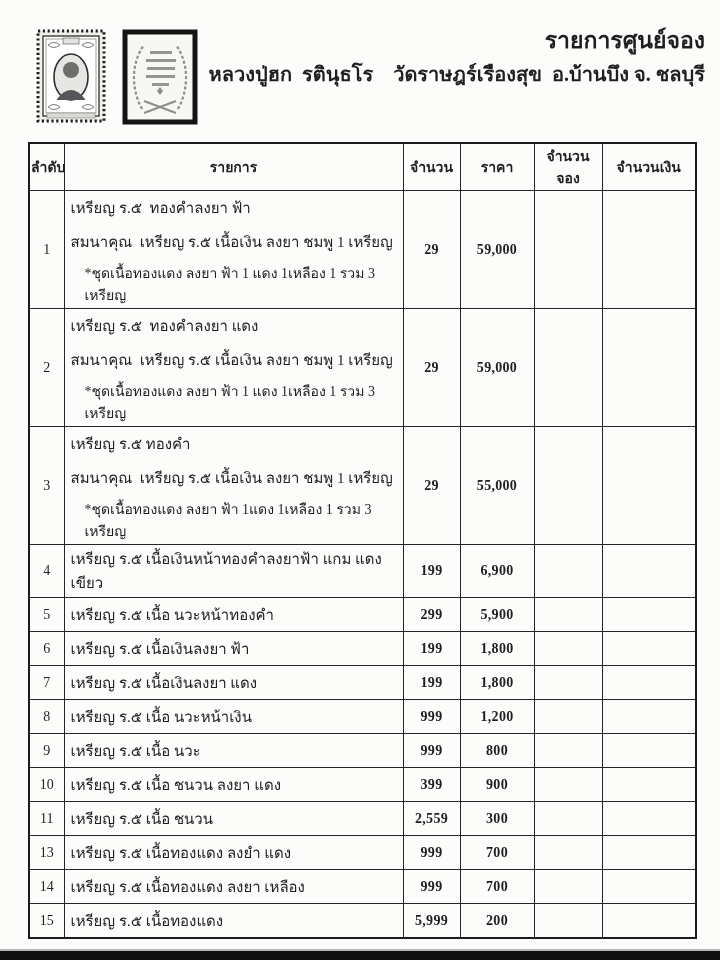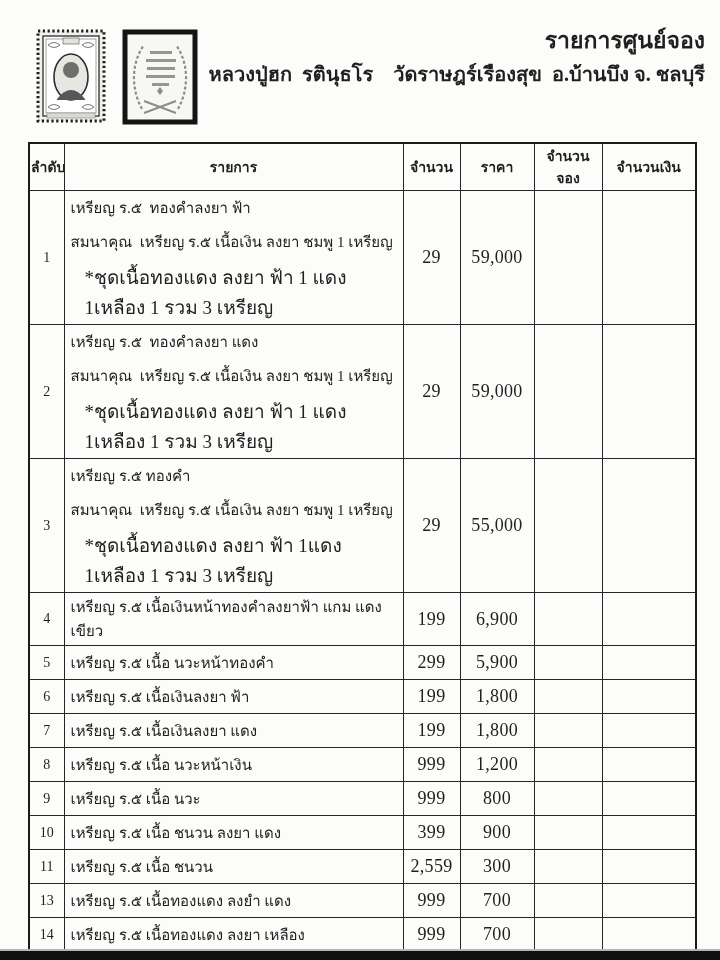--- a/index.html
+++ b/index.html
@@ -21,26 +21,26 @@
   table.order { position:absolute; top:142px; left:28px; width:667px;
     border-collapse:collapse; table-layout:fixed; }
   table.order th, table.order td { border:1.4px solid #262626; }
   table.order { border:2px solid #1c1c1c; }
   thead th { height:32px; font-size:14px; font-weight:bold; text-align:center;
     border-bottom-width:2px; background:#fcfcfa; }
   td { font-size:15px; vertical-align:middle; background:#fcfcfa; }
   tr.tall td { height:82px; }
   tr.short td { height:29px; }
   .c-no { text-align:center; font-size:14px; }
-  .c-num { text-align:center; font-size:18px; letter-spacing:.3px; }
+  .c-num { text-align:center; font-size:14px; letter-spacing:.3px;font-weight:bold; }
   .c-item { padding:2px 4px 2px 6px; white-space:pre-wrap; }
   tr.tall .c-item { vertical-align:top; }
   .l1 { margin-top:3px; }
   .l2 { margin-top:10px; }
-  .l3 { margin-top:8px; padding-left:14px; font-size:19px; }
+  .l3 { margin-top:8px; padding-left:14px; font-size:14px; }
   
   .bottom-bar { position:absolute; left:0; top:949px; width:720px; height:9px;
     background:#101010; border-top:2px solid #b5b5b3; }
 </style>
 </head>
 <body>
 
 <div class="page">
 
   <div class="header">

